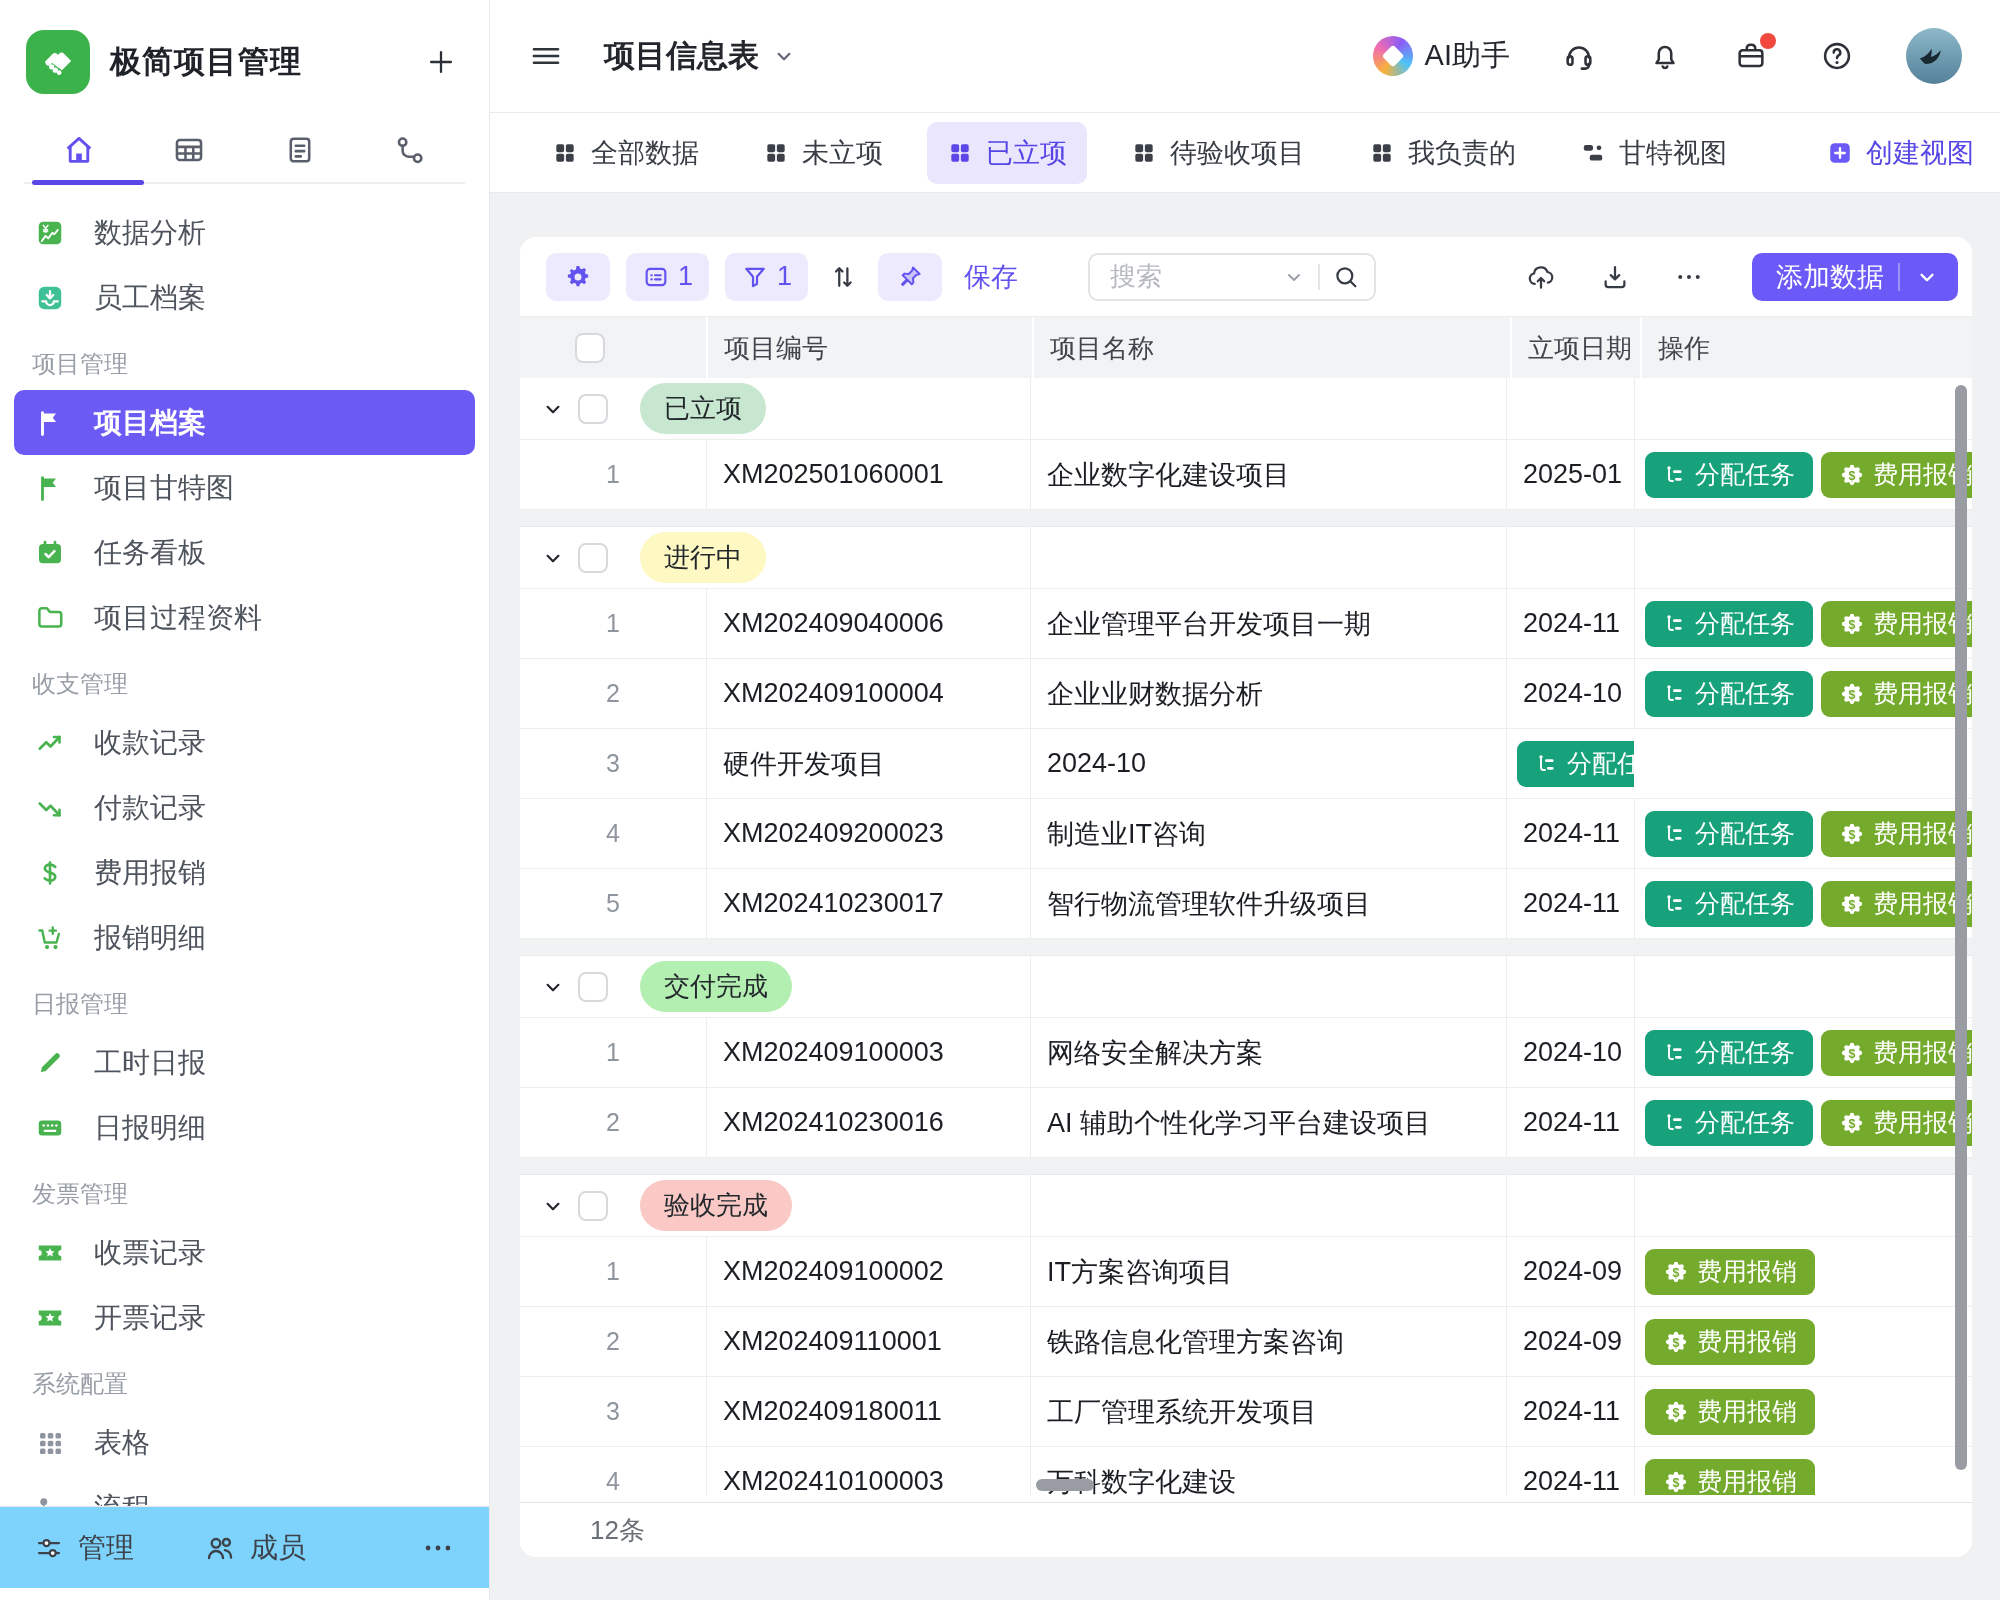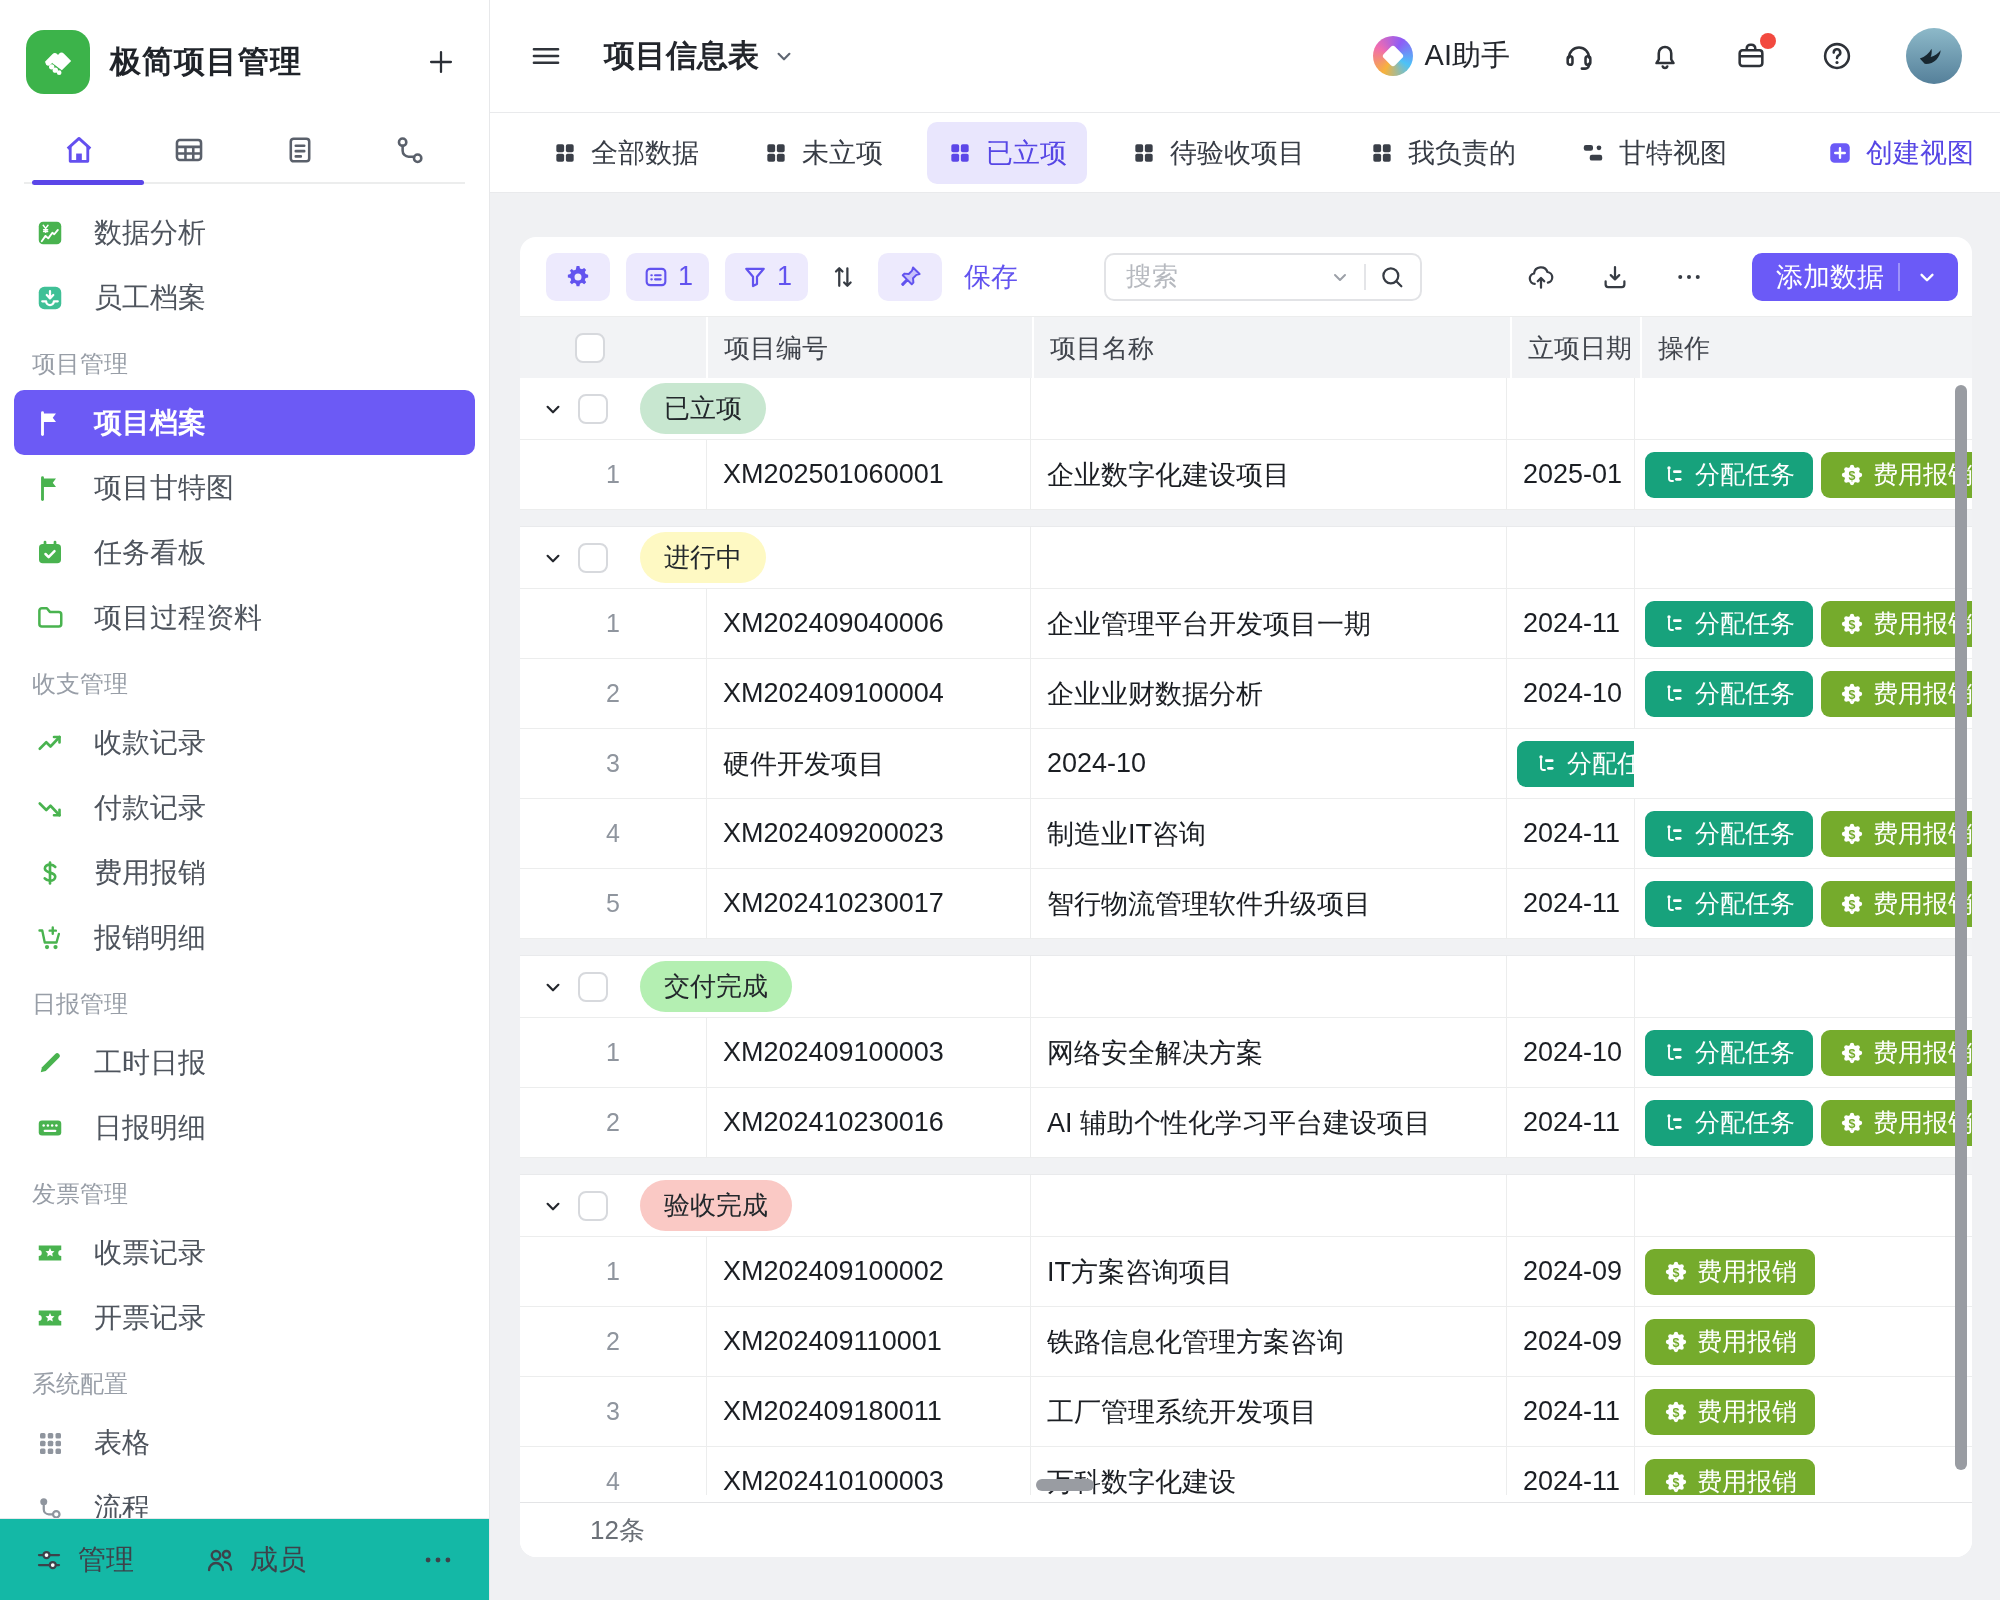--- a/index.html
+++ b/index.html
@@ -21,21 +21,21 @@
   .icon-tab.active{color:#6450ef;}
   .icon-tab-underline{position:absolute;left:8px;bottom:-3px;width:112px;height:5px;border-radius:3px;background:#5b46e8;}
   .menu{position:absolute;top:200px;left:14px;right:14px;bottom:82px;overflow:hidden;}
   .menu-section{height:60px;display:flex;align-items:flex-end;padding:0 18px 10px 18px;
                 font-size:24px;color:#989ea7;box-sizing:border-box;}
   .menu-item{height:65px;display:flex;align-items:center;padding:0 18px;border-radius:10px;
              font-size:28px;color:#4e545d;box-sizing:border-box;}
   .menu-item .mi-icon{width:36px;display:flex;justify-content:center;flex:none;}
   .menu-item .mi-label{margin-left:26px;white-space:nowrap;text-align:right;}
   .menu-item.active{background:#6c5af5;color:#fff;font-weight:600;}
-  .sidebar-footer{position:absolute;left:0;right:0;bottom:0;height:82px;background:#14b8a6;
+  .sidebar-footer{position:absolute;left:0;right:0;bottom:12px;height:82px;background:#7dd3fc;
                   border-top:1px solid #e7e8ea;display:flex;align-items:center;padding:0 34px;box-sizing:border-box;}
   .sf-item{display:flex;align-items:center;gap:14px;font-size:28px;color:#3d424a;margin-right:70px;}
   .sf-ellipsis{margin-left:auto;color:#3d424a;}
 
   
   .main{position:absolute;left:490px;top:0;width:1510px;height:1600px;}
   .main-header{height:113px;background:#fff;border-bottom:1px solid #e9eaec;display:flex;
                align-items:center;padding:0 38px;box-sizing:border-box;}
   .hamburger{color:#30343b;margin-right:40px;}
   .doc-title{font-size:31px;font-weight:600;color:#23262c;display:flex;align-items:center;gap:12px;}
@@ -65,21 +65,21 @@
 
   
   .card{position:absolute;left:30px;top:237px;width:1452px;height:1320px;background:#fff;
         border-radius:16px;}
   .toolbar{height:79px;display:flex;align-items:center;padding:0 14px 0 26px;box-sizing:border-box;gap:16px;}
   .tbtn{height:48px;border-radius:10px;display:flex;align-items:center;justify-content:center;
         gap:8px;font-size:27px;box-sizing:border-box;}
   .tbtn.pill{background:#edeafd;color:#6253ef;padding:0 16px;min-width:64px;}
   .tbtn.plain{color:#373c44;padding:0 4px;}
   .save-label{color:#6253ef;font-size:27px;font-weight:500;margin:0 6px;}
-  .searchbox{margin-left:64px;width:318px;height:48px;border:2px solid #e2e3e6;border-radius:10px;
+  .searchbox{margin-left:48px;width:288px;height:48px;border:2px solid #e2e3e6;border-radius:10px;
              display:flex;align-items:center;padding:0 14px 0 18px;box-sizing:border-box;background:#fff;}
   .searchbox input{border:none;outline:none;flex:1;font-size:26px;color:#23262b;min-width:0;
                    font-family:inherit;background:transparent;}
   .searchbox input::placeholder{color:#b6b9bf;}
   .sb-chev{color:#9ca0a8;}
   .sb-div{width:2px;height:26px;background:#e4e5e8;margin:0 12px;}
   .sb-mag{color:#373c44;}
   .tb-right{margin-left:auto;display:flex;align-items:center;gap:44px;}
   .add-btn{height:48px;border-radius:10px;background:#6b5af7;color:#fff;display:flex;align-items:center;
            font-size:27px;font-weight:500;padding:0 18px 0 24px;gap:14px;margin-left:4px;}

